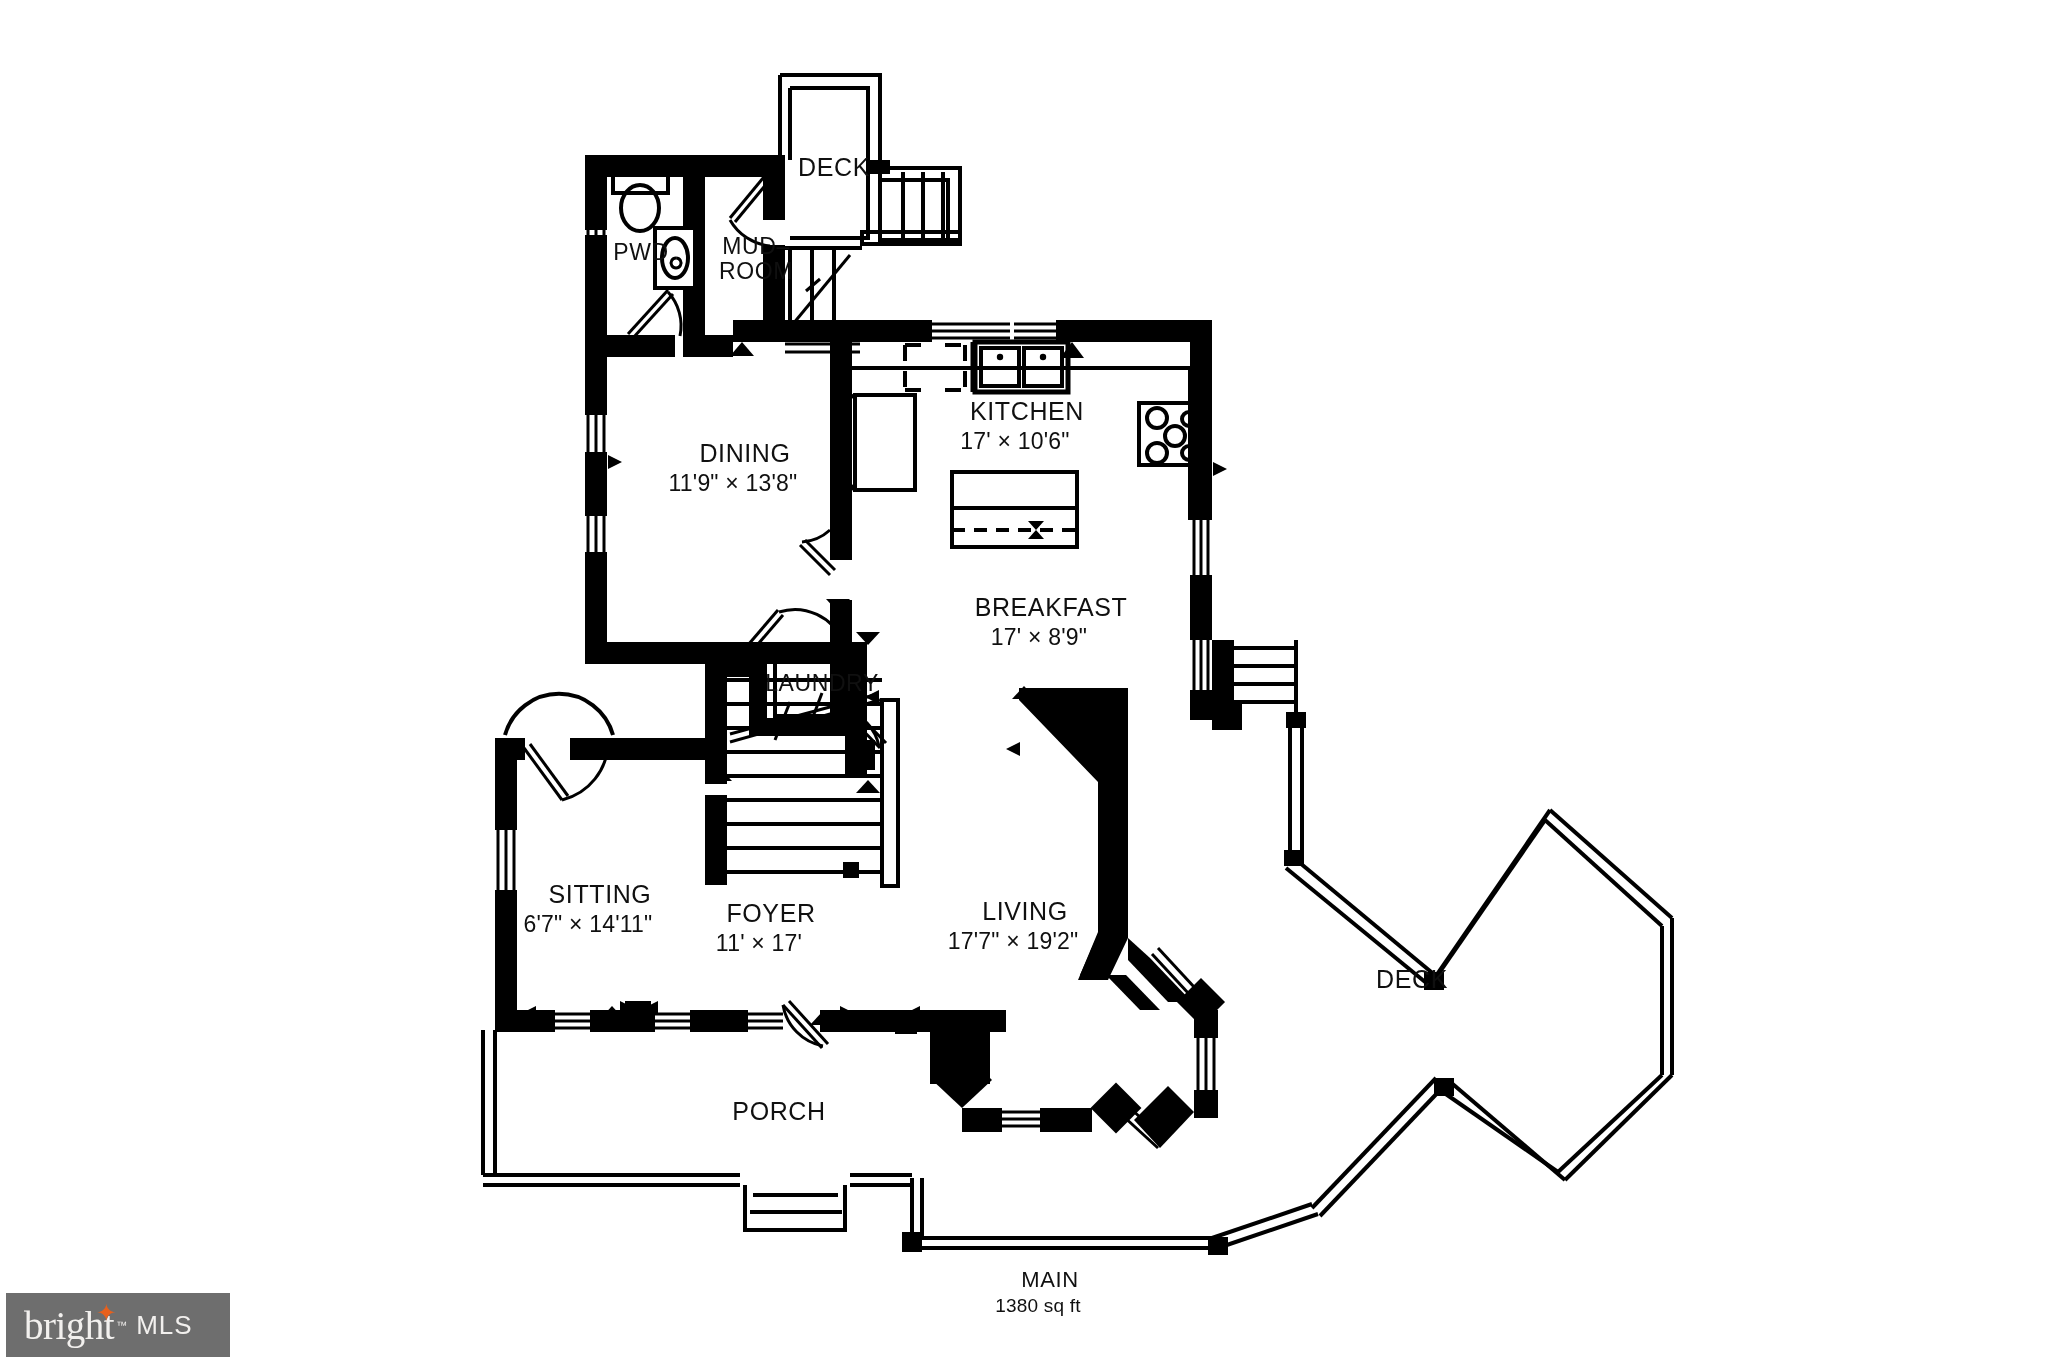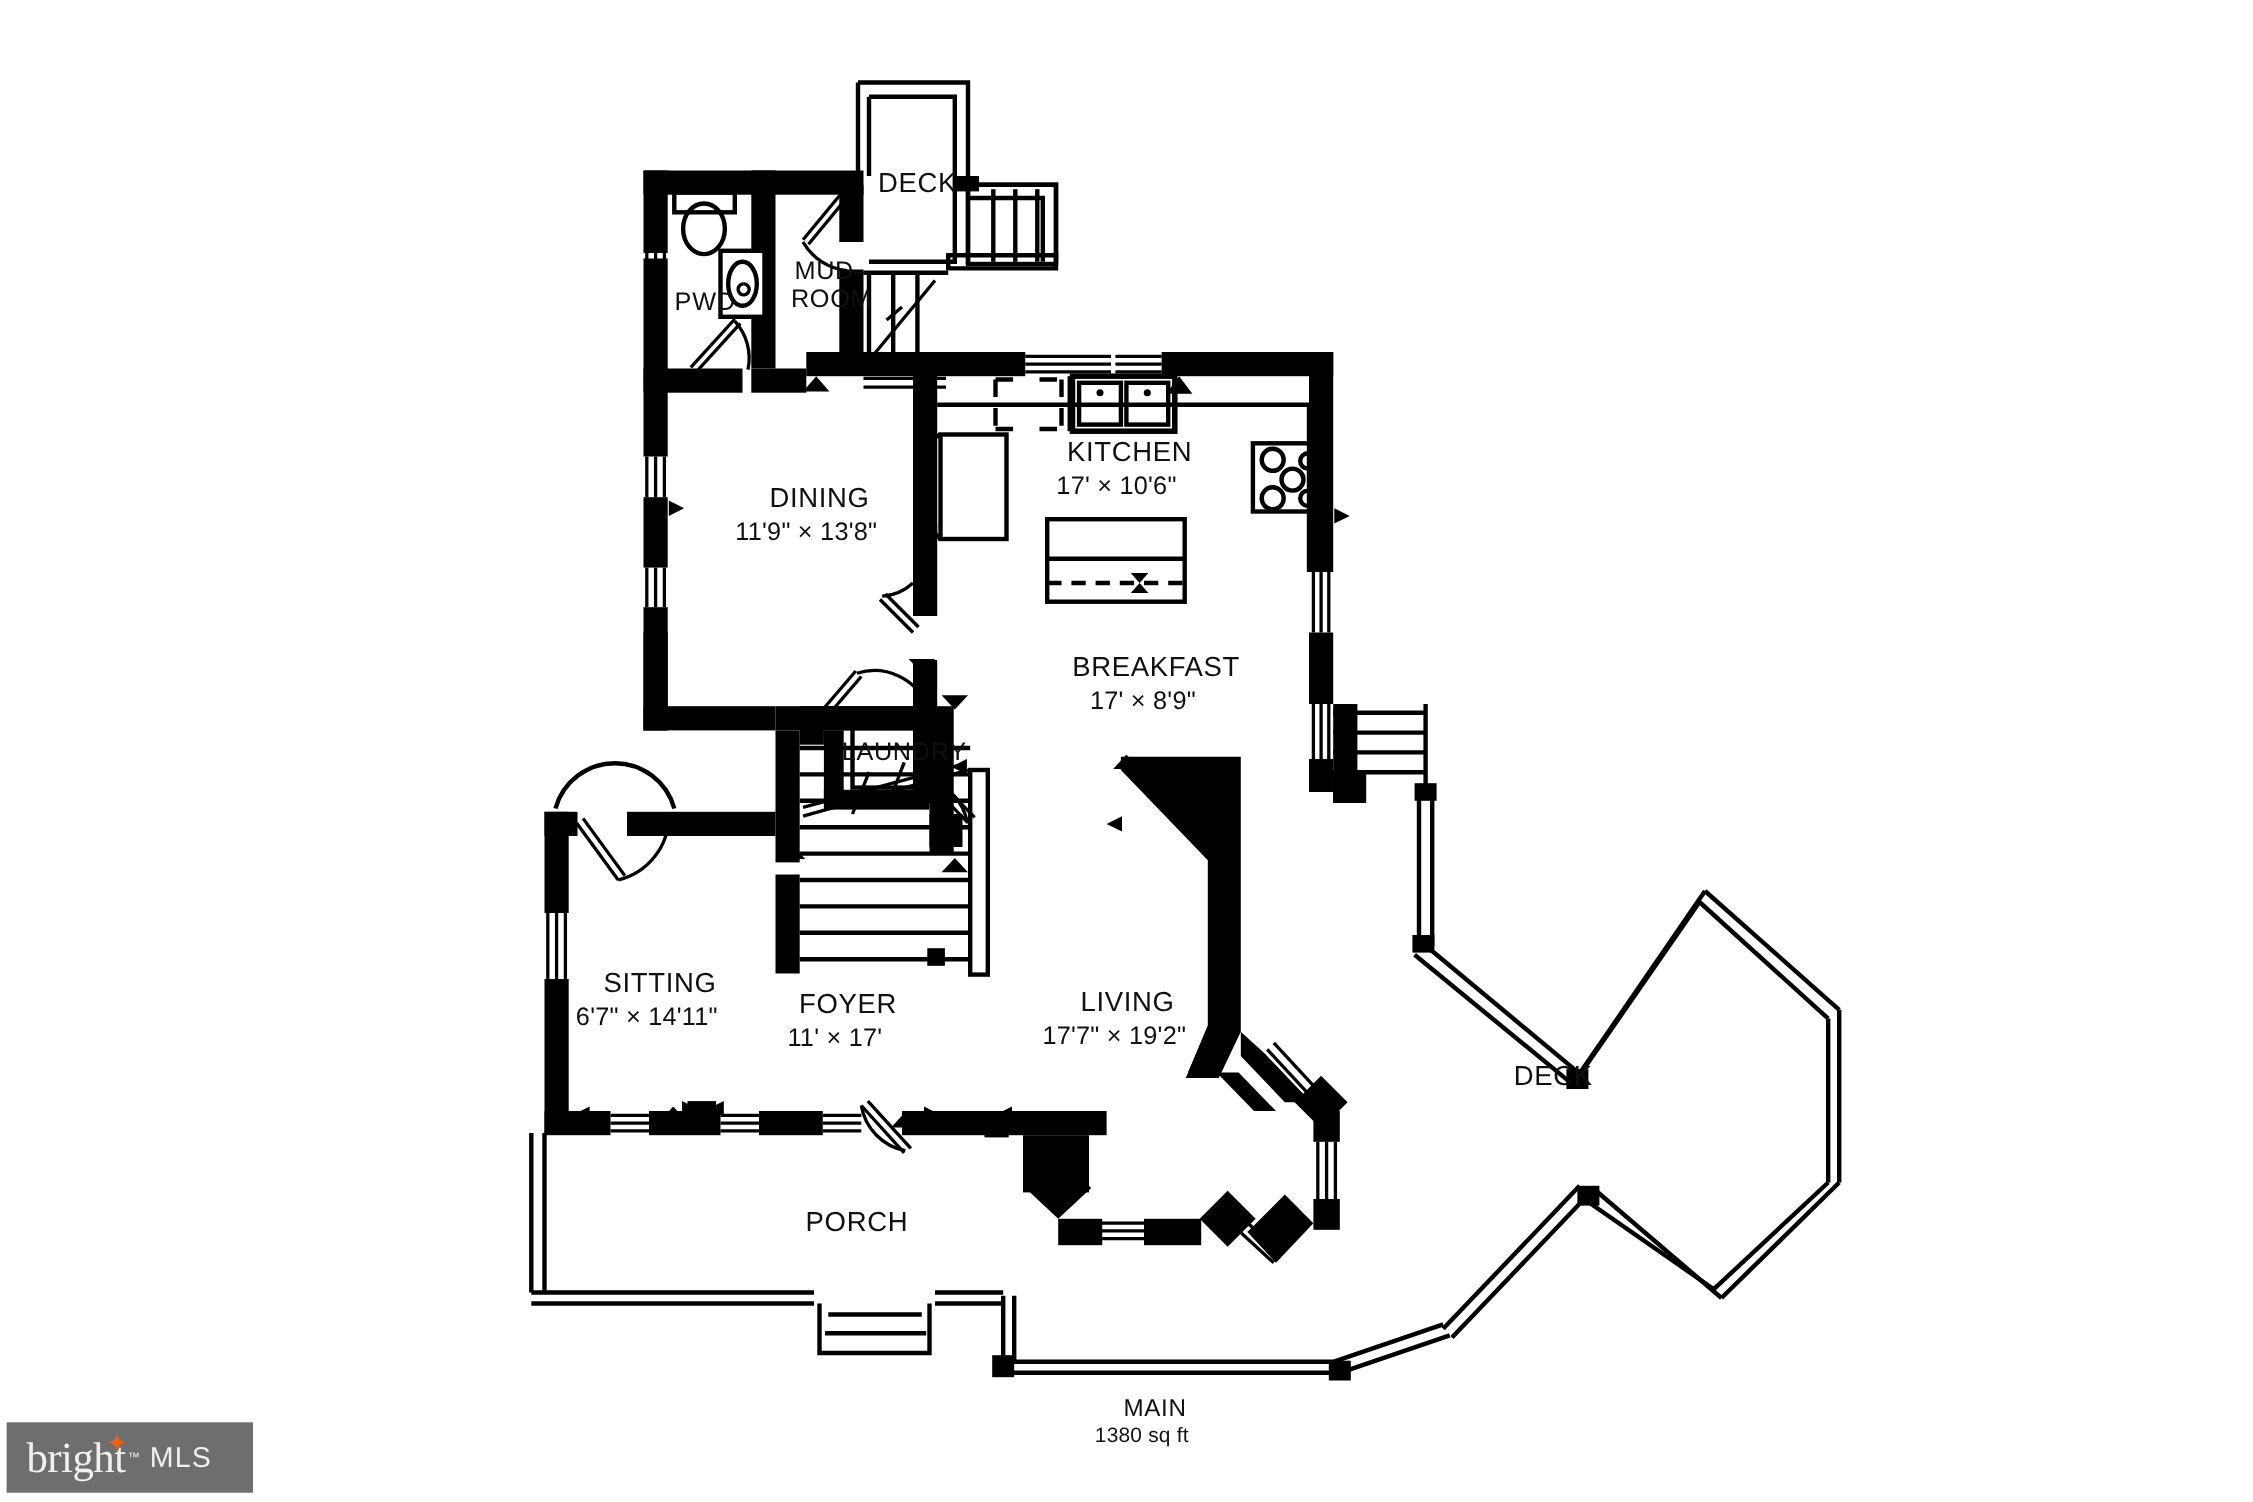--- a/index.html
+++ b/index.html
@@ -503,21 +503,21 @@
 
   <g>
     <rect x="843" y="862" width="16" height="16" fill="#000"></rect>
   </g>
 </svg>
 
 <div class="room-label" style="left:822px; top:167px;">
   <span class="rl-name">DECK</span>
 </div>
 
-<div class="room-label label-sm" style="left:629px; top:274px;">
+<div class="room-label label-sm" style="left:629px; top:252px;">
   <span class="rl-name">PWD</span>
 </div>
 
 <div class="room-label label-sm two-line" style="left:744px; top:259px;">
   <span class="rl-name">MUD–</span>
   <span class="rl-name">ROOM</span>
 </div>
 
 <div class="room-label" style="left:733px; top:467px;text-align:center;">
   <span class="rl-name">DINING</span>

